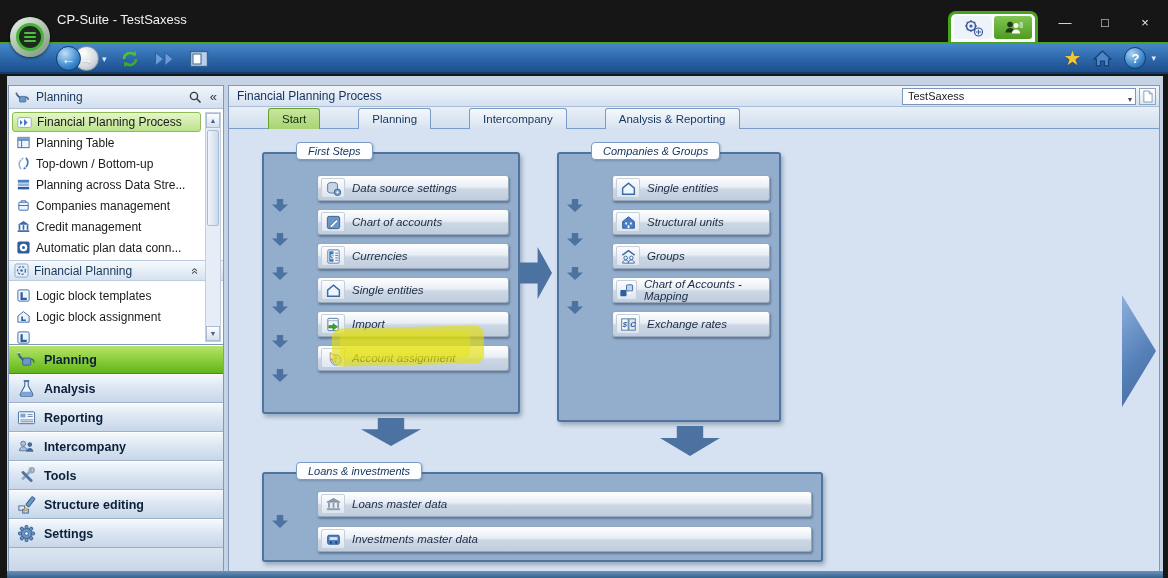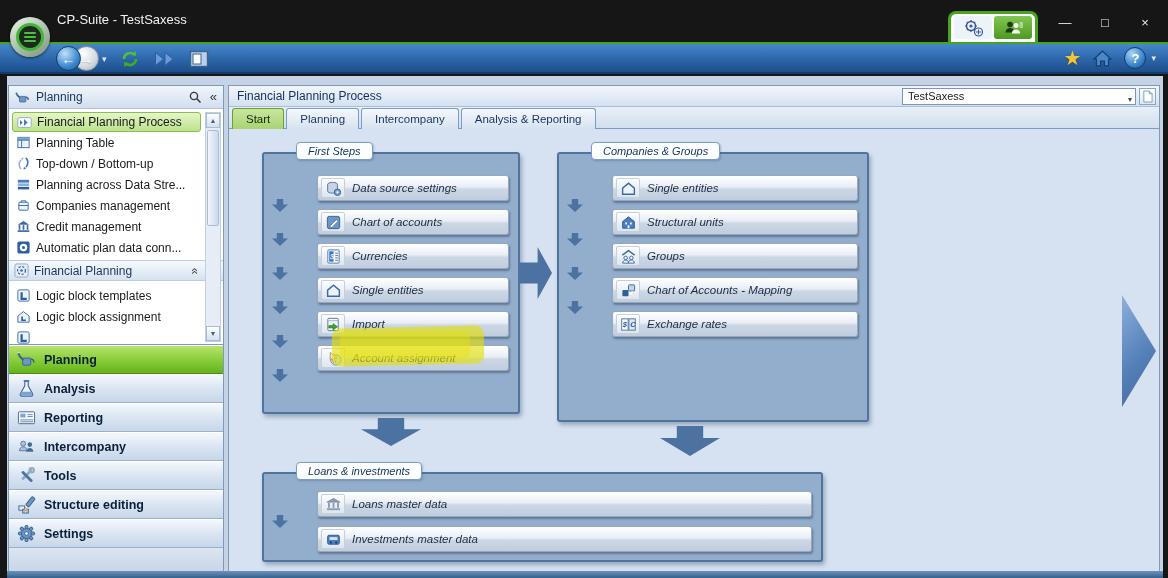--- a/index.html
+++ b/index.html
@@ -77,21 +77,21 @@
   .c-head { position:relative; height:21px; background:linear-gradient(#f2f6fb,#d4e1f1); border-bottom:1px solid #aabdd4;
     font-size:12px; color:#15325a; line-height:20px; padding-left:8px; }
   .combo { position:absolute; right:23px; top:2px; width:234px; height:17px; background:#fff; border:1px solid #7a96ba;
     font-size:11px; color:#222; line-height:15px; padding:0 14px 0 5px; }
   .combo .caret { position:absolute; right:3px; top:3px; font-size:8px; color:#444; }
   .newbtn { position:absolute; right:3px; top:2px; width:17px; height:17px;
     background:linear-gradient(#ffffff,#dce6f2); border:1px solid #8aa4c4; display:flex; align-items:center; justify-content:center; }
   .c-tabs { height:22px; background:linear-gradient(#e8eff7,#d2dfef); border-bottom:1px solid #7a9cc6; padding-left:3px; display:flex; }
   .tab { height:21px; margin-top:1px; margin-right:2px; padding:0 13px; line-height:20px; font-size:11.5px; color:#16365e;
     border:1px solid #7a9cc6; border-bottom:none; border-radius:3px 3px 0 0;
-    background:linear-gradient(#f4f8fc,#d7e2f0); position:relative; }
+    background:linear-gradient(#f4f8fc,#d7e2f0); position:relative;margin-left:36px; }
   .tab.active { background:linear-gradient(#c8e5a0,#a9d472); border-color:#69a32e; color:#122a08; z-index:2; }
   .canvas { position:absolute; left:0; top:44px; width:930px; height:442px; background:#d6e2f1; overflow:hidden; }
 
   
   .gbox { position:absolute; background:#93adcd; border:2px solid #4f74a0; border-radius:3px; box-shadow:2px 3px 4px rgba(40,60,90,.35);font-style:italic; }
   .glabel { position:absolute; top:-12px; left:32px; background:#fdfeff; border:1px solid #7a9cc6; border-radius:4px;
     padding:2px 11px; font-size:11px; color:#14335c; box-shadow:1px 1px 2px rgba(60,80,110,.3); white-space:nowrap; z-index:4; }
   .gbtn { position:absolute; left:53px; right:9px; height:26px; display:flex; align-items:center;
     background:linear-gradient(180deg,#ffffff 0%,#e9eef5 45%,#ccd7e5 55%,#c0cddd 100%);
     border:1px solid #98a8bc; border-radius:3px; box-shadow:1px 2px 2px rgba(50,70,100,.5);
@@ -511,21 +511,21 @@
                   <circle cx="11.5" cy="10.5" r="5.5" fill="#c8ddf2" stroke="#6a90c0"></circle>
                   <path d="M5.5 2.5v8.2l2-1.6 1.6 4.4 2.2-.8-1.6-4.2h3z" fill="#f4e2c0" stroke="#a88850" stroke-width="0.8"></path>
                 </svg>
             </span>
             <span>Account assignment</span>
           </div>
           <div class="hl"></div>
           <div class="hl2"></div>
         </div>
 
-        <div class="gbox" style="left:328px;top:22px;width:312px;height:270px;">
+        <div class="gbox" style="left:328px;top:22px;width:224px;height:270px;">
           <div class="glabel">Companies &amp; Groups</div>
           <div class="sarr" style="top:45px;"></div>
           <div class="sarr" style="top:79px;"></div>
           <div class="sarr" style="top:113px;"></div>
           <div class="sarr" style="top:147px;"></div>
 
           <div class="gbtn" style="top:21px;">
             <span class="icw">
               <svg width="17" height="17" viewBox="0 0 18 18">
                   <path d="M2.8 8.6L9 3.4l6.2 5.2V15H2.8z" fill="#eef4fb" stroke="#3c6aa4" stroke-width="1.5"></path>

